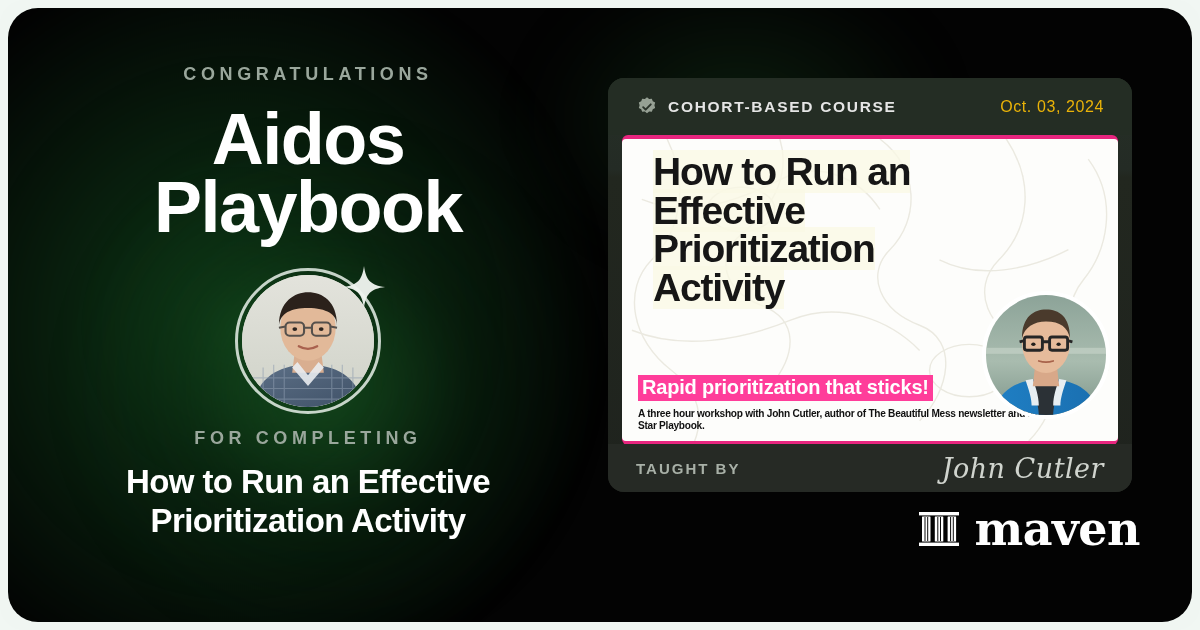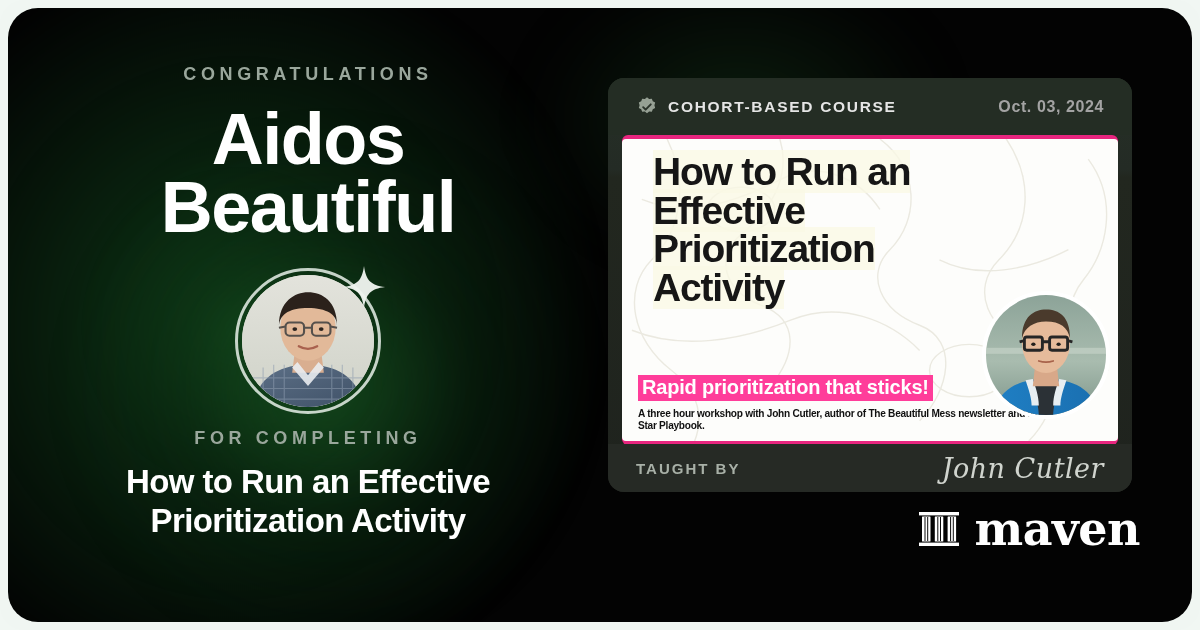--- a/index.html
+++ b/index.html
@@ -90,22 +90,22 @@
   #cc-header {
     height:57px; display:flex; align-items:center;
     padding:0 28px; background:rgba(36,46,36,0.92);
   }
   .badge-icon { width:22px; height:22px; flex:0 0 22px; margin-right:10px; }
   #cc-kicker {
     color:#e5e5e5; font-size:15.5px; font-weight:700;
     letter-spacing:1.7px; text-transform:uppercase;
   }
   #cc-date {
-    margin-left:auto; color:#a3a3a3; font-size:16px;
-    font-weight:700; letter-spacing:0.6px;
+    margin-left:auto; color:#eab308; font-size:16px;
+    font-weight:400; letter-spacing:0.6px;
   }
   #cc-thumb-outer {
     margin:0 14px; height:310px;
     background:#e8257f; border-radius:6px; padding:4px 0;
   }
   #cc-thumb {
     position:relative; width:100%; height:100%;
     background:#fdfdfb; border-radius:4px; overflow:hidden;
   }
   #thumb-pattern { position:absolute; inset:0; width:100%; height:100%; opacity:0.5; }
@@ -171,21 +171,21 @@
     <div id="glow-a"></div>
     <div id="glow-b"></div>
     <div id="glow-c"></div>
 
     <div id="left">
 
       <div class="eyebrow">CONGRATULATIONS</div>
 
       <div id="recipient-name">
         <div>Aidos</div>
-        <div>Beautiful</div>
+        <div>Playbook</div>
       </div>
 
       <div id="avatar-wrap">
         <div id="avatar-photo">
           <svg viewBox="0 0 100 100" preserveAspectRatio="xMidYMid slice" aria-hidden="true">
             <defs>
               <linearGradient id="bgw" x1="0" y1="0" x2="0" y2="1">
                 <stop offset="0%" stop-color="#e3e3dc"></stop>
                   <stop offset="100%" stop-color="#cfd2c8"></stop>
               </linearGradient>

